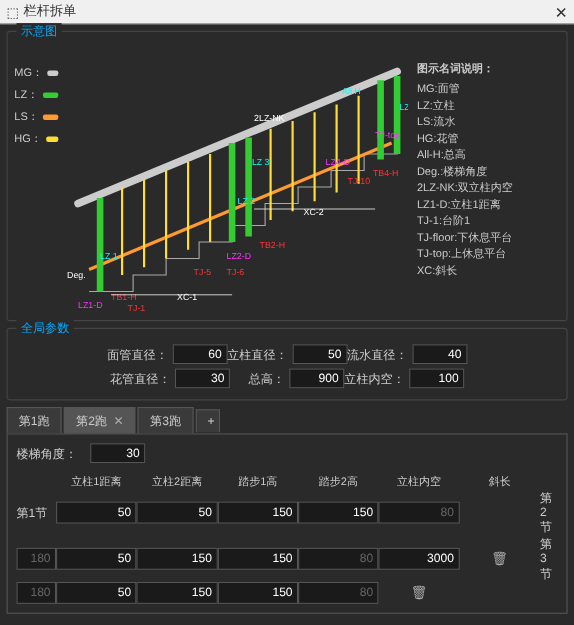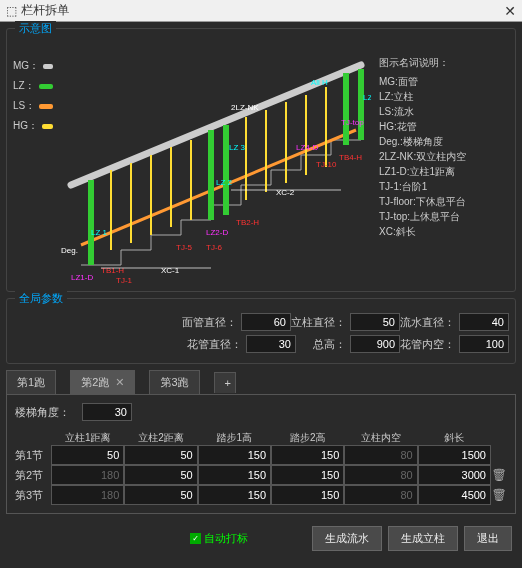--- a/index.html
+++ b/index.html
@@ -8,26 +8,26 @@
 .titlebar .ttl{display:flex;align-items:center;gap:4px;font-size:12px}
 .titlebar .close{font-size:14px;cursor:pointer}
 .section{border:1px solid #444;margin:6px;padding:6px;border-radius:3px;position:relative}
 .section-title{color:#00aaff;font-size:11px;position:absolute;top:-8px;left:8px;background:#2a2a2a;padding:0 4px}
 .diagram-area{display:flex;gap:8px}
 .diagram-svg{flex:0 0 auto}
 .legend-keys{width:40px;display:flex;flex-direction:column;gap:6px;padding-top:4px}
 .legend-keys div{display:flex;align-items:center;gap:4px;font-size:10px}
 .swatch{width:18px;height:5px;border-radius:2px;display:inline-block}
 .legend-text{font-size:10px;line-height:1.5}
-.legend-text .hdr{font-weight:normal;margin-bottom:4px}
-.params-row{display:flex;justify-content:flex-end;margin:4px 0}
+.legend-text .hdr{font-weight:bold;margin-bottom:4px}
+.params-row{display:flex;justify-content:center;margin:4px 0}
 .param{display:flex;align-items:center;gap:4px}
 .param label{font-size:11px;min-width:50px;text-align:right}
 .param input{width:50px;background:#1a1a1a;border:1px solid #555;color:#fff;text-align:right;padding:2px 4px;font-size:11px}
-.tabs{display:flex;gap:14px;margin:6px 6px 0 6px;align-items:center}
+.tabs{display:flex;gap:2px;margin:6px 6px 0 6px;align-items:center}
 .tab{background:#3a3a3a;border:1px solid #555;padding:4px 10px;font-size:11px;cursor:pointer;border-bottom:none}
 .tab.active{background:#555}
 .tab .x{margin-left:6px;color:#aaa}
 .tab-add{width:22px;text-align:center}
 .tabbody{border:1px solid #555;margin:0 6px 6px 6px;padding:8px}
 .angle-row{display:flex;align-items:center;gap:12px;margin-bottom:10px}
 .angle-row input{width:50px;background:#1a1a1a;border:1px solid #555;color:#fff;text-align:right;padding:2px 4px;font-size:11px}
 .grid{display:grid;grid-template-columns:36px repeat(6,1fr) 16px;gap:0;align-items:center}
 .grid .hdr{text-align:center;font-size:10px;color:#ccc}
 .grid .rowlbl{font-size:11px}
@@ -130,20 +130,21 @@
         <line x1="40" y1="213" x2="150" y2="213"></line>
           <line x1="170" y1="135" x2="280" y2="135"></line>
       </g>
     </svg>
     <div class="legend-text">
       <div class="hdr">图示名词说明：</div>
       <div>MG:面管</div>
       <div>LZ:立柱</div>
       <div>LS:流水</div>
       <div>HG:花管</div>
+      <div>All-H:总高</div>
       <div>Deg.:楼梯角度</div>
       <div>2LZ-NK:双立柱内空</div>
       <div>LZ1-D:立柱1距离</div>
       <div>TJ-1:台阶1</div>
       <div>TJ-floor:下休息平台</div>
       <div>TJ-top:上休息平台</div>
       <div>XC:斜长</div>
     </div>
   </div>
 </div>
@@ -167,21 +168,21 @@
   <div class="params-row">
     <div class="param">
         <label>花管直径：</label>
         <input value="30" style="">
       </div>
     <div class="param">
         <label>总高：</label>
         <input value="900" style="">
       </div>
     <div class="param">
-        <label>花管内空：</label>
+        <label>立柱内空：</label>
         <input value="100" style="">
       </div>
   </div>
 </div>
 
 <div class="tabs">
   <div class="tab"><span>第1跑</span></div>
   <div class="tab active"><span>第2跑</span><span class="x">✕</span></div>
   <div class="tab"><span>第3跑</span></div>
   <div class="tab tab-add">+</div>
@@ -200,39 +201,37 @@
     <div class="hdr">立柱内空</div>
     <div class="hdr">斜长</div>
     <div></div>
 
     <div class="rowlbl">第1节</div>
     <input value="50" style="">
     <input value="50" style="">
     <input value="150" style="">
     <input value="150" style="">
     <input class="dim" value="80" style="">
-    <input value="1500" style="">
     <div></div>
 
     <div class="rowlbl">第2节</div>
     <input class="dim" value="180" style="">
     <input value="50" style="">
     <input value="150" style="">
     <input value="150" style="">
     <input class="dim" value="80" style="">
     <input value="3000" style="">
     <div class="del">🗑</div>
 
     <div class="rowlbl">第3节</div>
     <input class="dim" value="180" style="">
     <input value="50" style="">
     <input value="150" style="">
     <input value="150" style="">
     <input class="dim" value="80" style="">
-    <input value="4500" style="">
     <div class="del">🗑</div>
   </div>
 </div>
 
 <div class="footer">
   <div class="chk">
       <span class="chkbox">✓</span>
       <span>自动打标</span>
     </div>
   <button class="btn">生成流水</button>

